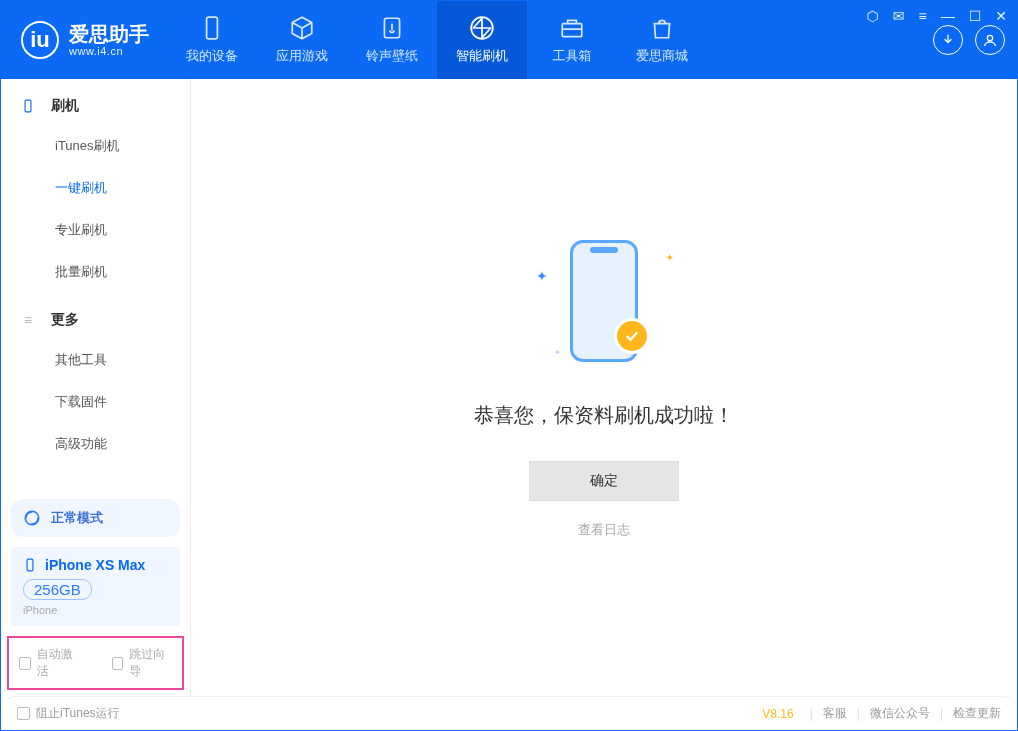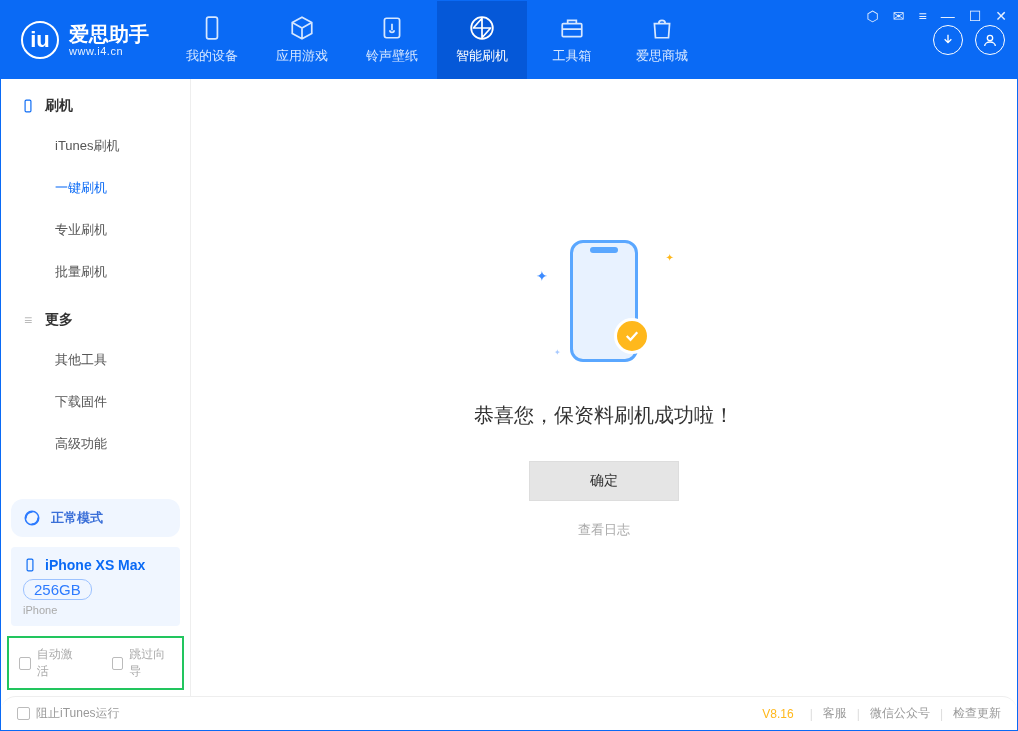--- a/index.html
+++ b/index.html
@@ -44,21 +44,21 @@
     position: absolute; right: 10px; top: 8px; display: flex; gap: 14px;
     align-items: center; color: #e6f0ff;
   }
   .win-controls span { cursor: pointer; font-size: 14px; line-height: 1; }
 
   .body-area { flex: 1; display: flex; min-height: 0; }
   .sidebar {
     width: 190px; border-right: 1px solid #eee; display: flex; flex-direction: column;
   }
   .sb-group-title {
-    display: flex; align-items: center; gap: 10px;
+    display: flex; align-items: center; gap: 16px;
     padding: 18px 18px 10px 20px; font-size: 14px; color: #333; font-weight: 600;
   }
   .sb-group-icon { width: 14px; height: 14px; display:flex; align-items:center; justify-content:center; }
   .sb-item {
     padding: 12px 0 12px 54px; font-size: 13px; color: #555; cursor: pointer;
   }
   .sb-item.active { color: #0a6af5; }
 
   .sb-footer { margin-top: auto; }
   .mode-box {
@@ -71,21 +71,21 @@
     padding: 10px 12px;
   }
   .device-name { color: #0a6af5; font-weight: 700; font-size: 14px; display: flex; align-items: center; gap: 8px; }
   .storage-pill {
     display: inline-block; margin-top: 6px; border: 1px solid #9cc2ff; color: #2d7bff;
     padding: 1px 10px; border-radius: 10px; font-size: 15px;
   }
   .device-type { color: #aaa; font-size: 11px; margin-top: 4px; }
 
   .opt-box {
-    border: 2px solid #22c55e; margin: 6px; padding: 8px 10px;
+    border: 2px solid #ec4899; margin: 6px; padding: 8px 10px;
     display: flex; gap: 32px; align-items: center;
   }
   .chk { display: flex; align-items: center; gap: 6px; font-size: 12px; color: #aaa; }
   .chk-box { width: 13px; height: 13px; border: 1px solid #bbb; border-radius: 2px; }
 
   .main {
     flex: 1; display: flex; flex-direction: column; align-items: center; justify-content: center;
     position: relative;
   }
   .phone-illus { position: relative; width: 180px; height: 140px; margin-bottom: 26px; }

